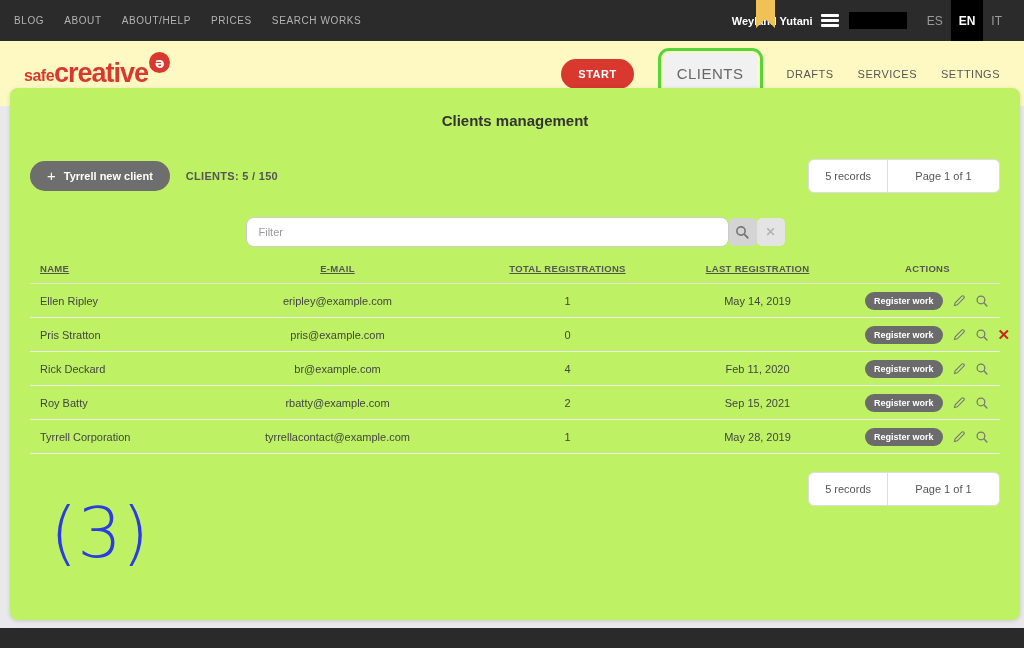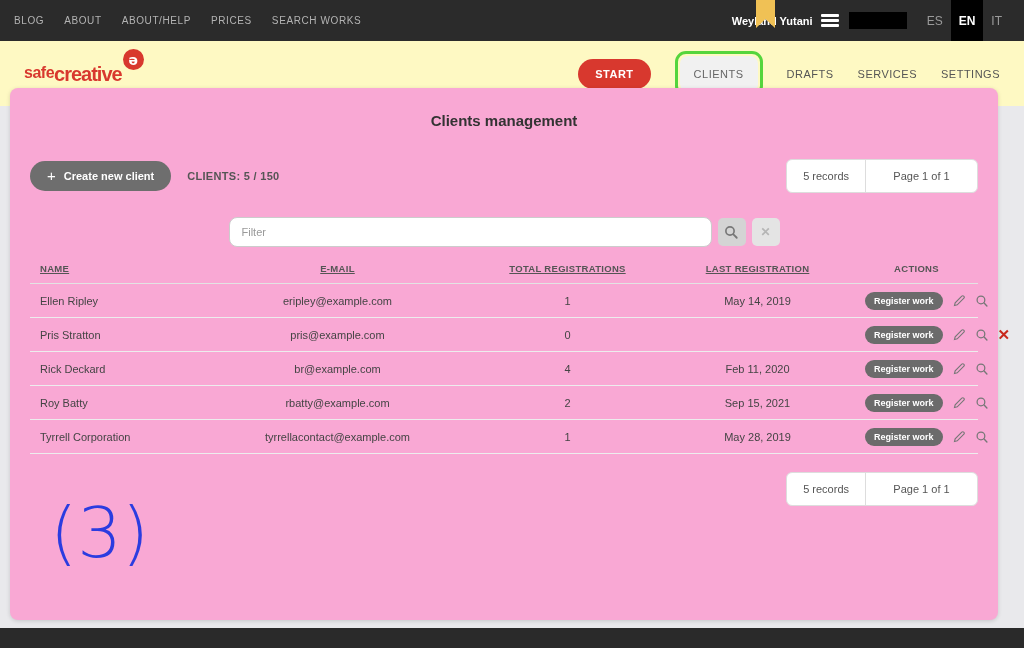--- a/index.html
+++ b/index.html
@@ -38,43 +38,43 @@
   }
 
   
   .header {
     height:65px; background:#fef9c3;
     display:flex; align-items:center; padding:0 24px;
     position:relative;
   }
   .logo { display:flex; align-items:flex-end; cursor:pointer; }
   .logo-safe { font-size:16px; font-weight:bold; letter-spacing:-.5px; line-height:1; padding-bottom:3px; }
-  .logo-creative { font-size:20px; font-weight:bold; letter-spacing:-1px; line-height:1; }
+  .logo-creative { font-size:27px; font-weight:bold; letter-spacing:-1px; line-height:1; }
   .logo-mark {
     width:21px; height:21px; border-radius:50%;
     color:#fff; display:inline-flex; align-items:center; justify-content:center;
     font-family:"DejaVu Sans", sans-serif; font-size:14px; font-weight:bold;
     transform:translateY(-14px); margin-left:1px;
   }
   .nav { margin-left:auto; display:flex; align-items:center; gap:24px; }
   .nav-item { font-size:11px; color:#555; letter-spacing:.5px; cursor:pointer; white-space:nowrap; }
   .start-btn {
     color:#fff; font-size:11px; font-weight:bold; letter-spacing:.5px;
     border:none; border-radius:16px; padding:9px 17px; cursor:pointer;
   }
   .clients-anno { border:3px solid; border-radius:11px; padding:2px; }
   .clients-tab {
     display:inline-block; background:#f1f1f1; border-radius:8px;
-    padding:12px 14px; font-size:11px; color:#666; letter-spacing:.5px; cursor:pointer;
+    padding:12px 14px; font-size:15px; color:#666; letter-spacing:.5px; cursor:pointer;
   }
 
   
   .card {
-    position:absolute; left:10px; right:26px; top:88px; height:532px;
-    background:#f9a8d4; border-radius:8px;
+    position:absolute; left:10px; right:4px; top:88px; height:532px;
+    background:#bef264; border-radius:8px;
     box-shadow:0 1px 4px rgba(0,0,0,.15);
     padding:0 20px;
   }
   .page-title { text-align:center; font-size:15px; font-weight:bold; color:#333; padding-top:24px; }
 
   .controls { display:flex; align-items:center; margin-top:30px; }
   .create-btn {
     display:inline-flex; align-items:center; gap:8px;
     background:#6e6e6e; color:#fff; border:none; border-radius:17px;
     padding:9px 17px; font-size:11px; font-weight:bold; cursor:pointer;
@@ -83,21 +83,21 @@
   .plus-glyph { font-size:15px; font-weight:normal; line-height:10px; }
   .clients-count { margin-left:16px; font-size:11px; font-weight:bold; color:#555; letter-spacing:.3px; }
 
   .page-box {
     margin-left:auto; display:flex; border:1px solid #ddd; border-radius:6px;
     font-size:11px; color:#555; overflow:hidden; background:#fff;
   }
   .page-box .cell { padding:10px 16px; white-space:nowrap; }
   .page-box .cell + .cell { border-left:1px solid #ddd; min-width:112px; text-align:center; }
 
-  .filter-row { display:flex; justify-content:center; align-items:center; gap:6px; margin-top:24px; }
+  .filter-row { display:flex; justify-content:center; align-items:center; margin-top:24px; }
   .filter-input {
     width:483px; height:30px; border:1px solid #ccc; border-radius:8px;
     padding:0 12px; font-size:11px; color:#333; outline:none;
     font-family:"Liberation Sans", sans-serif;
   }
   .filter-input::placeholder { color:#999; }
   .sq-btn {
     width:28px; height:28px; border:none; border-radius:5px;
     display:inline-flex; align-items:center; justify-content:center; cursor:pointer;
   }
@@ -179,21 +179,21 @@
     <span class="nav-item">SETTINGS</span>
   </div>
 </div>
 
 <div class="card">
   <div class="page-title">Clients management</div>
 
   <div class="controls">
     <button class="create-btn">
       <span class="plus-glyph">+</span>
-      <span>Create new client</span>
+      <span>Tyrrell new client</span>
     </button>
     <span class="clients-count">CLIENTS: 5 / 150</span>
     <div class="page-box">
       <span class="cell">5 records</span>
       <span class="cell">Page 1 of 1</span>
     </div>
   </div>
 
   <div class="filter-row">
     <input class="filter-input" type="text" placeholder="Filter" style="">

